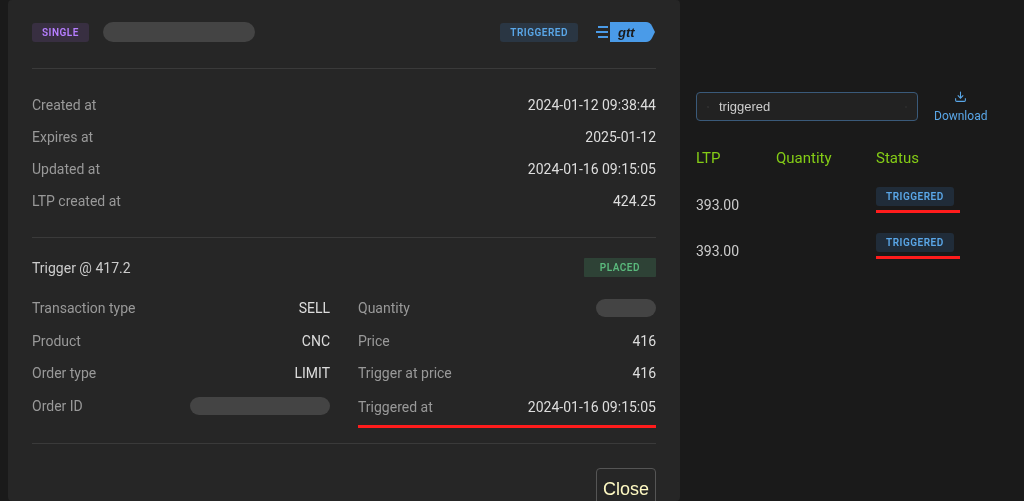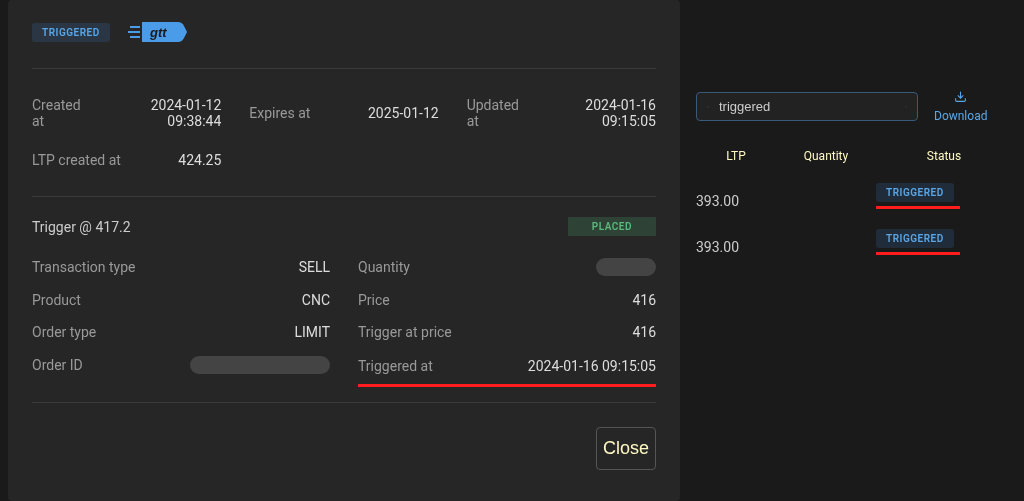--- a/index.html
+++ b/index.html
@@ -61,22 +61,22 @@
       letter-spacing: 0.5px;
       padding: 4px 10px;
       border-radius: 3px;
     }
     .gtt-logo {
       display: flex;
       align-items: center;
     }
     .detail-grid {
       display: grid;
-      grid-template-columns: 1fr 1fr 1fr;
-      gap: 7px 28px;
+      grid-template-columns: 1fr;
+      gap: 0 28px;
       padding: 20px 0;
     }
     .detail-row {
       display: flex;
       justify-content: space-between;
       align-items: center;
       padding: 8px 0;
       font-size: 14px;
     }
     .detail-label { color: #999; }
@@ -92,21 +92,21 @@
       align-items: center;
       padding: 6px 0 14px 0;
     }
     .trigger-title { color: #ccc; font-size: 14px; }
     .badge-placed {
       background: rgba(80, 180, 120, 0.2);
       color: #5ab97c;
       font-size: 10px;
       font-weight: 600;
       letter-spacing: 0.5px;
-      padding: 4px 24px;
+      padding: 4px 16px;
       border-radius: 1px;
     }
     .trigger-grid {
       display: grid;
       grid-template-columns: 1fr 1fr;
       gap: 0 28px;
     }
     .order-id-redacted { width: 140px; height: 18px; }
     .qty-redacted { width: 60px; height: 18px; }
     .red-underline {
@@ -170,24 +170,23 @@
       align-items: center;
       gap: 6px;
       color: #5aa7e8;
       font-size: 12px;
       cursor: pointer;
       flex-direction: column;
     }
     .download-icon { width: 13px; height: 13px; }
     .table-header {
       display: flex;
-      color: #fef9c3;
-      font-size: 12px;
+      color: #84cc16;
+      font-size: 15px;
       padding: 10px 4px;
-      text-align: center;
     }
     .col-ltp { width: 80px; }
     .col-qty { width: 100px; }
     .col-status { flex: 1; }
     .table-row {
       display: flex;
       align-items: flex-end;
       padding: 10px 4px;
       font-size: 14px;
     }
@@ -211,20 +210,24 @@
       background: #ff1c1c;
       margin-top: 4px;
       width: 84px;
     }
   </style>
 </head>
 <body>
 
 <div class="modal">
   <div class="modal-header">
+    <div class="header-left">
+      <span class="badge-single">SINGLE</span>
+      <span class="redacted-pill header-redacted"></span>
+    </div>
     <div class="header-right">
       <span class="badge-triggered">TRIGGERED</span>
       <span class="gtt-logo">
         <svg width="60" height="24" viewBox="0 0 60 24">
           <g fill="#4a9be8">
             <rect x="2" y="6" width="10" height="2"></rect>
             <rect x="0" y="11" width="12" height="2"></rect>
             <rect x="2" y="16" width="10" height="2"></rect>
           </g>
           <path d="M 14 2 L 50 2 Q 54 2 56 6 L 59 12 L 56 18 Q 54 22 50 22 L 14 22 Q 14 22 14 22 Z" fill="#4a9be8"></path>

